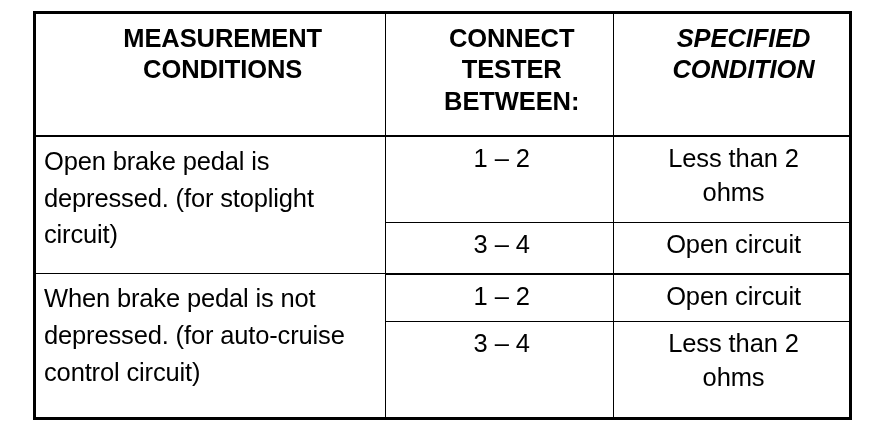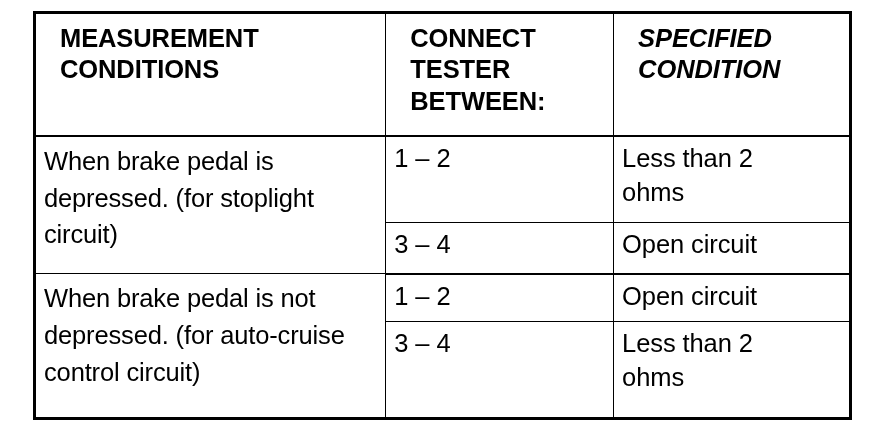--- a/index.html
+++ b/index.html
@@ -53,21 +53,21 @@
   .spec-table thead th {
     height: 121px;
     border-bottom: 2px solid #000000;
   }
   .hdr-text {
     font-size: 25.5px;
     font-weight: bold;
     line-height: 1.235;
     letter-spacing: -0.1px;
     padding: 9px 0 0 24px;
-    text-align: left;
+    text-align: center;
     white-space: pre-line;
   }
 
   
   .cond-cell {
     border-bottom: 2px solid #000000;
     border-right: 1px solid #000000;
   }
   .cond-text {
     font-size: 25.5px;
@@ -78,21 +78,21 @@
     text-align: left;
   }
 
   .term-text,
   .spec-text {
     font-size: 25.5px;
     font-weight: normal;
     line-height: 1.32;
     letter-spacing: -0.1px;
     padding: 5px 4px 0 8px;
-    text-align: left;
+    text-align: center;
     white-space: pre-line;
   }
 
   .row-group-end td { border-bottom: 2px solid #000000; }
 
   .h-tall   { height: 86px; }
   .h-short  { height: 51px; }
   .h-mid    { height: 48px; padding-left: 8px; }
   .h-last   { height: 96px; }
 </style>
@@ -123,21 +123,21 @@
           <div class="hdr-text">SPECIFIED
 CONDITION</div>
         </th>
       </tr>
     </thead>
 
     <tbody>
 
       <tr class="h-tall">
         <td class="cond-cell" rowspan="2">
-          <div class="cond-text">When brake pedal is depressed. (for stoplight circuit)</div>
+          <div class="cond-text">Open brake pedal is depressed. (for stoplight circuit)</div>
         </td>
         <td>
           <div class="term-text">1 – 2</div>
         </td>
         <td>
           <div class="spec-text">Less than 2
 ohms</div>
         </td>
       </tr>
 

